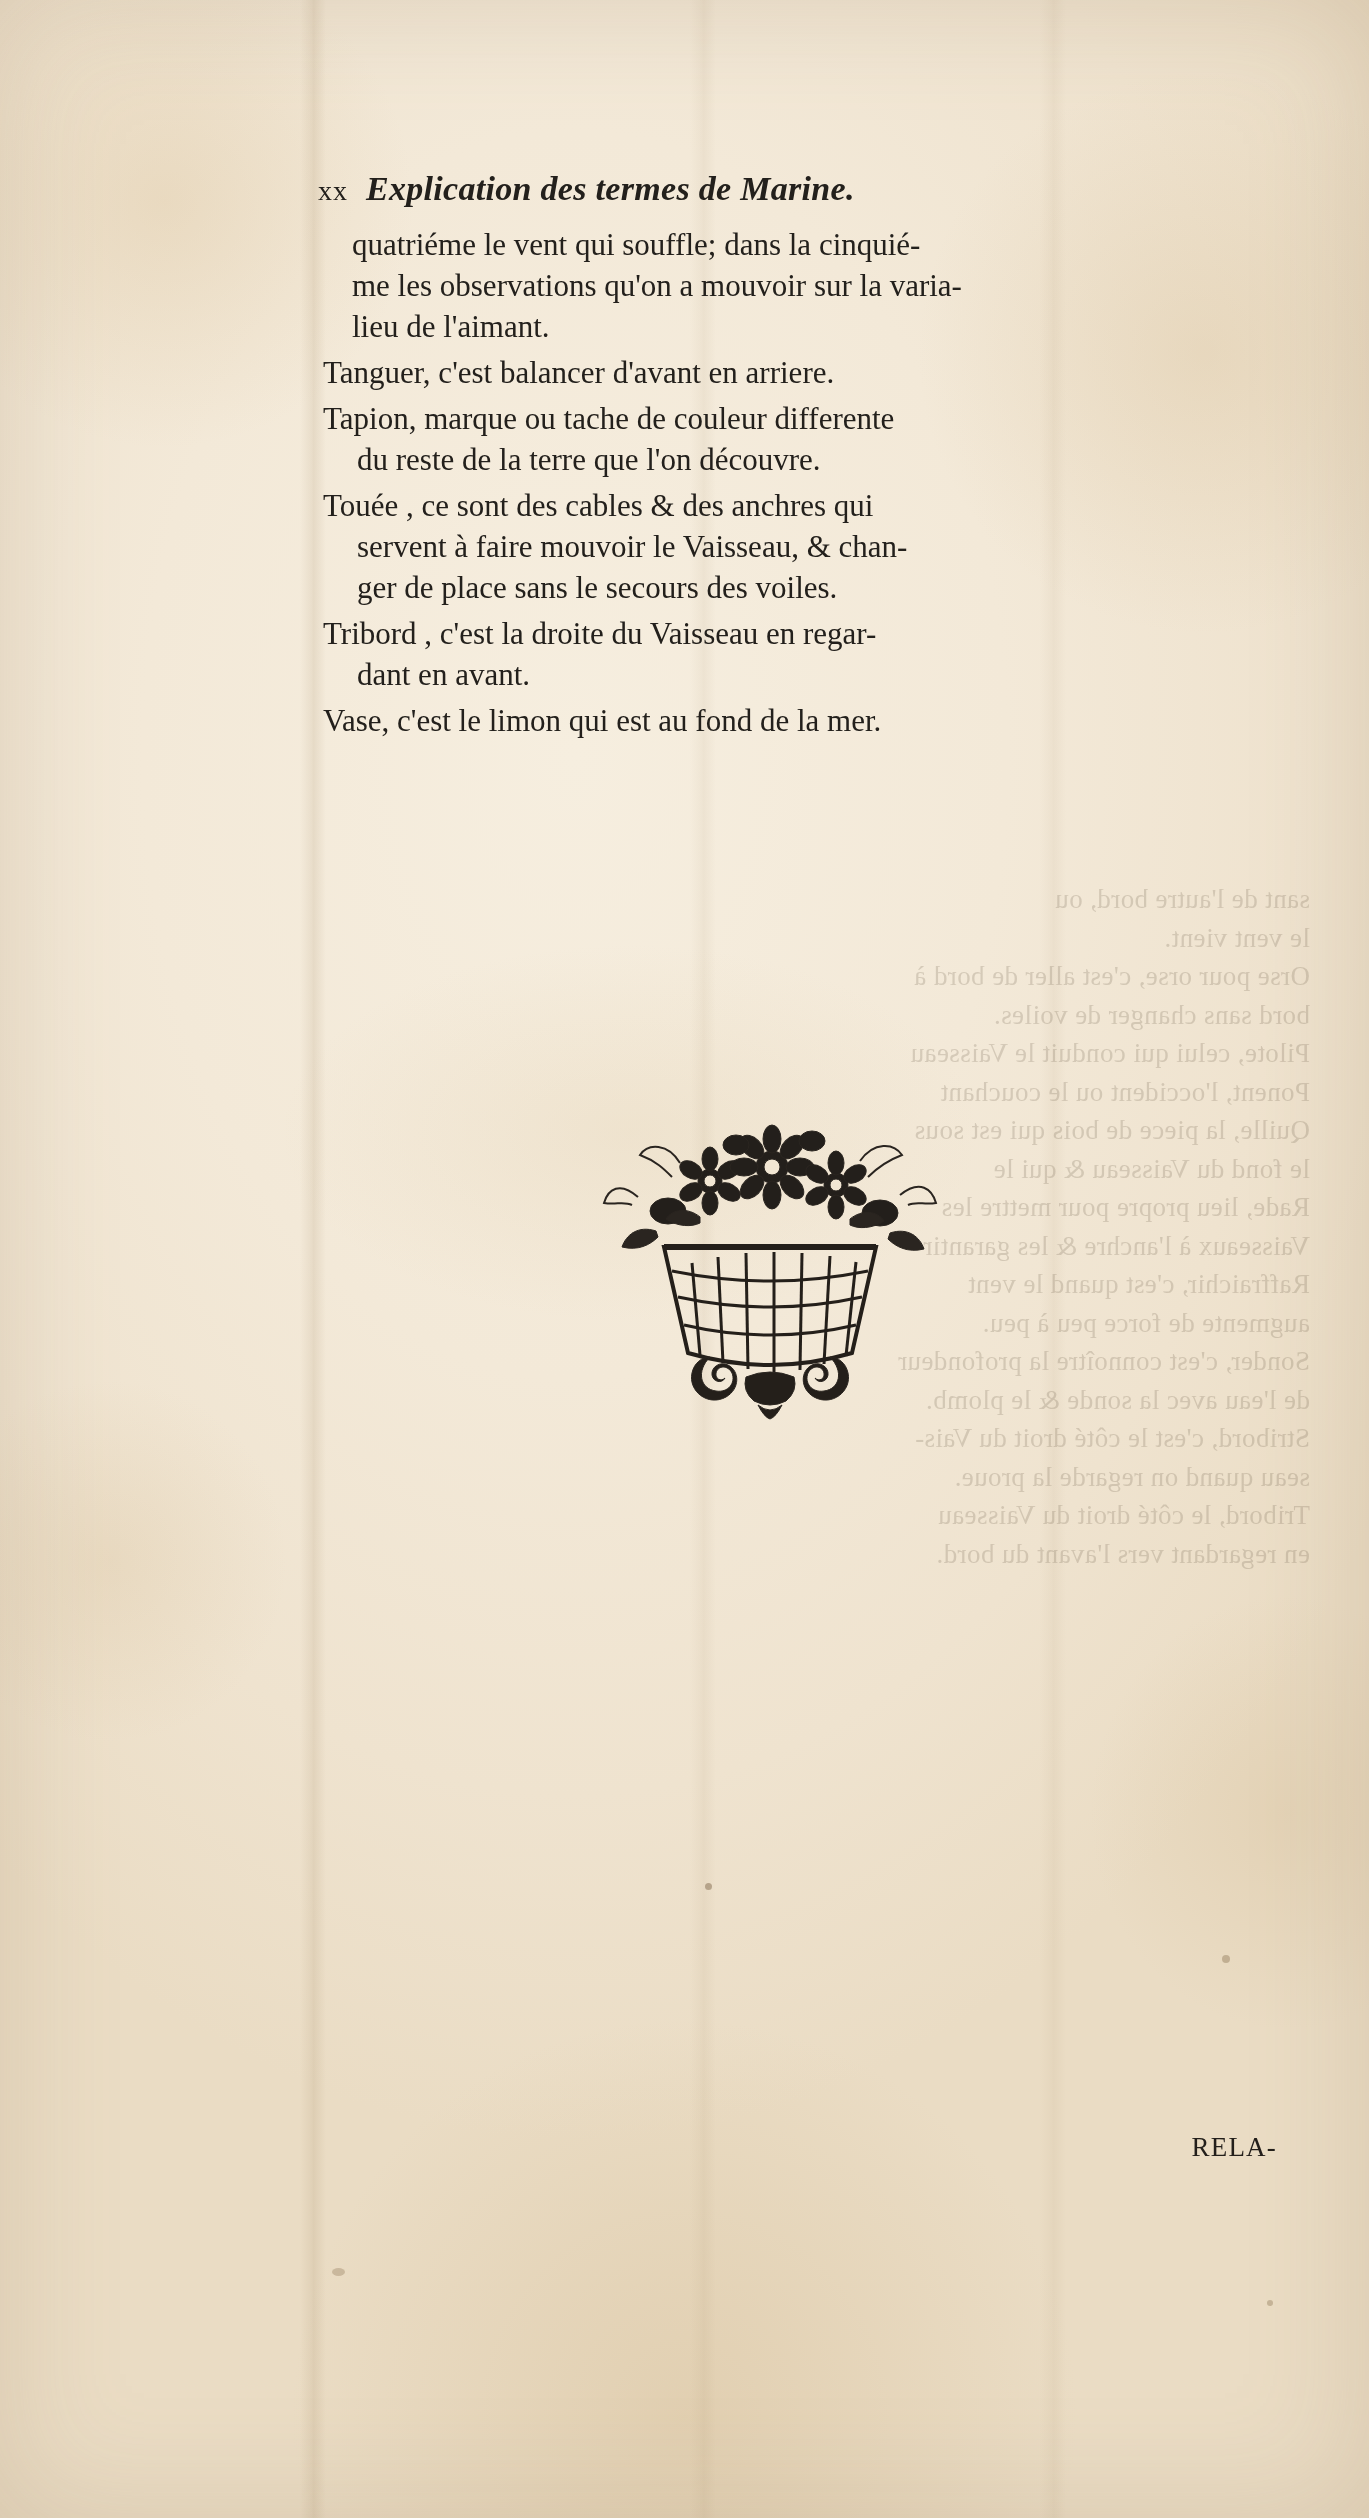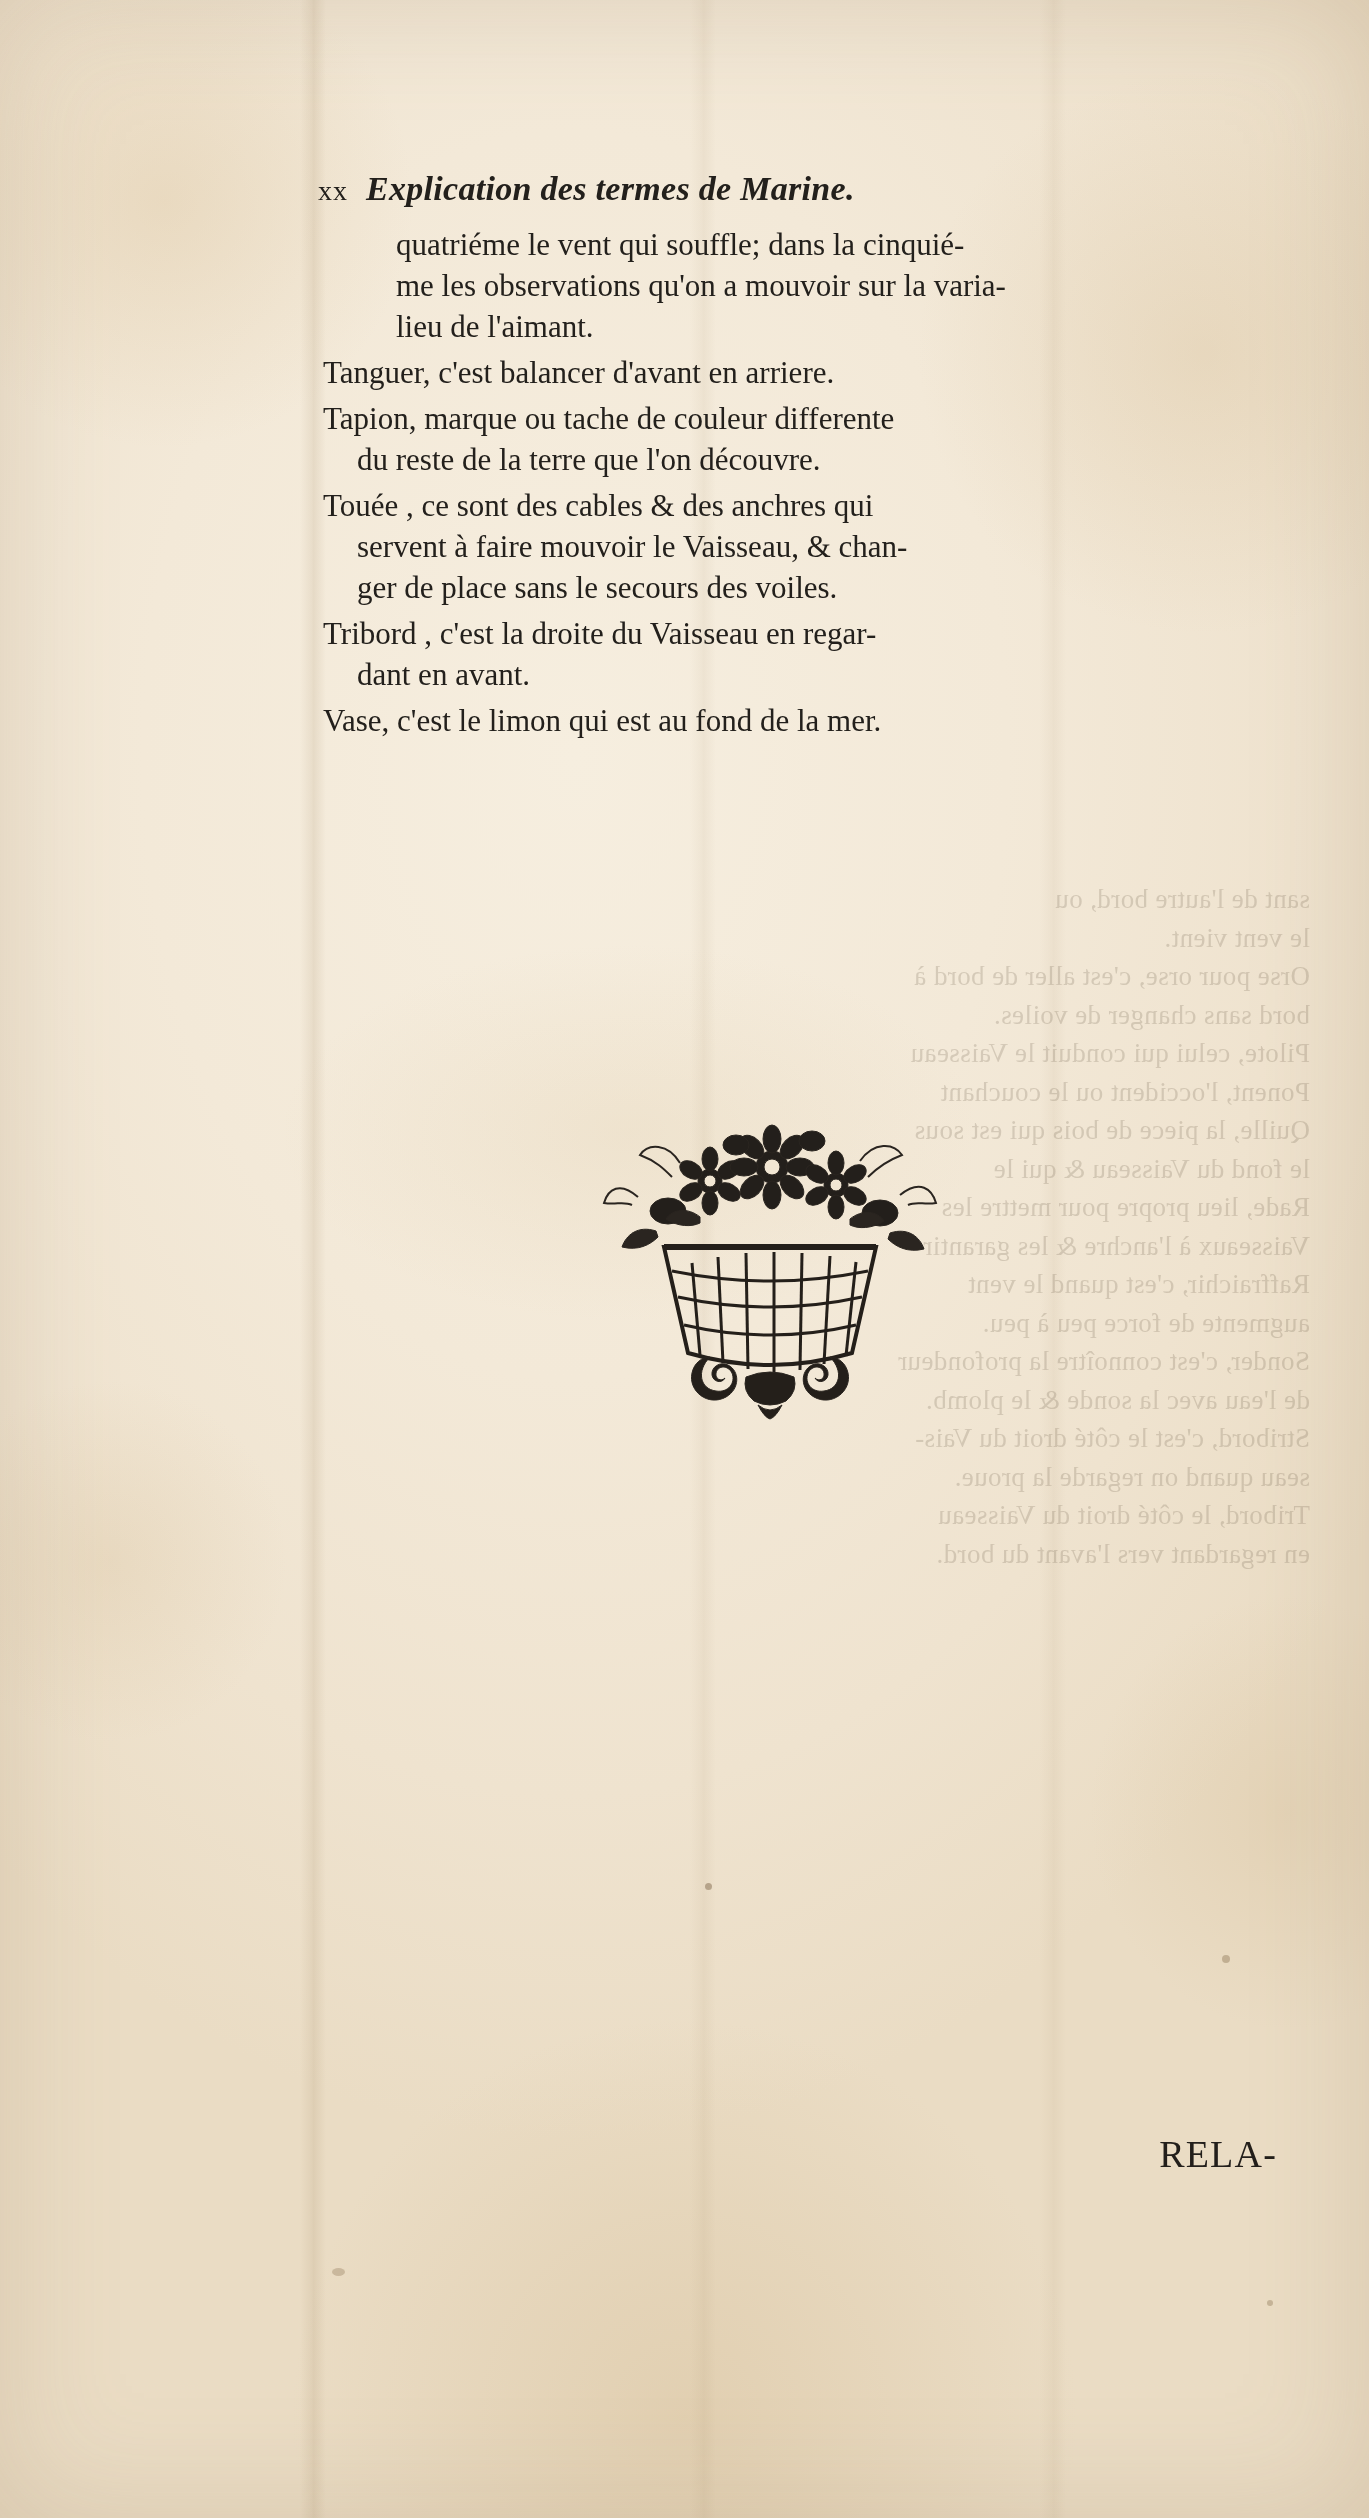--- a/index.html
+++ b/index.html
@@ -104,38 +104,38 @@
     line-height: 41px;
     text-align: justify;
     margin: 5px;
     text-indent: -16px;
     padding-left: 16px;
   }
   .first-para {
     padding-left: 34px;
     text-indent: 0;
   }
-  .first-para .l { display: block; white-space: nowrap; margin-left: 44px; }
+  .first-para .l { display: block; white-space: nowrap; }
   .cont { padding-left: 34px; display: block; }
   .nobreak { white-space: nowrap; }
 
   .ornament {
     position: absolute;
     left: 560px;
     top: 1085px;
     width: 420px;
     height: 340px;
   }
   .ornament svg { display: block; width: 100%; height: 100%; }
 
   .catchword {
     position: absolute;
     right: 92px;
     top: 2132px;
-    font-size: 38px;
+    font-size: 27px;
     letter-spacing: 1.2px;
     color: #231f1b;
   }
   .edge-shadow {
     position: absolute;
     inset: 0;
     box-shadow: inset 0 0 120px rgba(150,125,90,0.22);
     pointer-events: none;
   }
   .speck {

